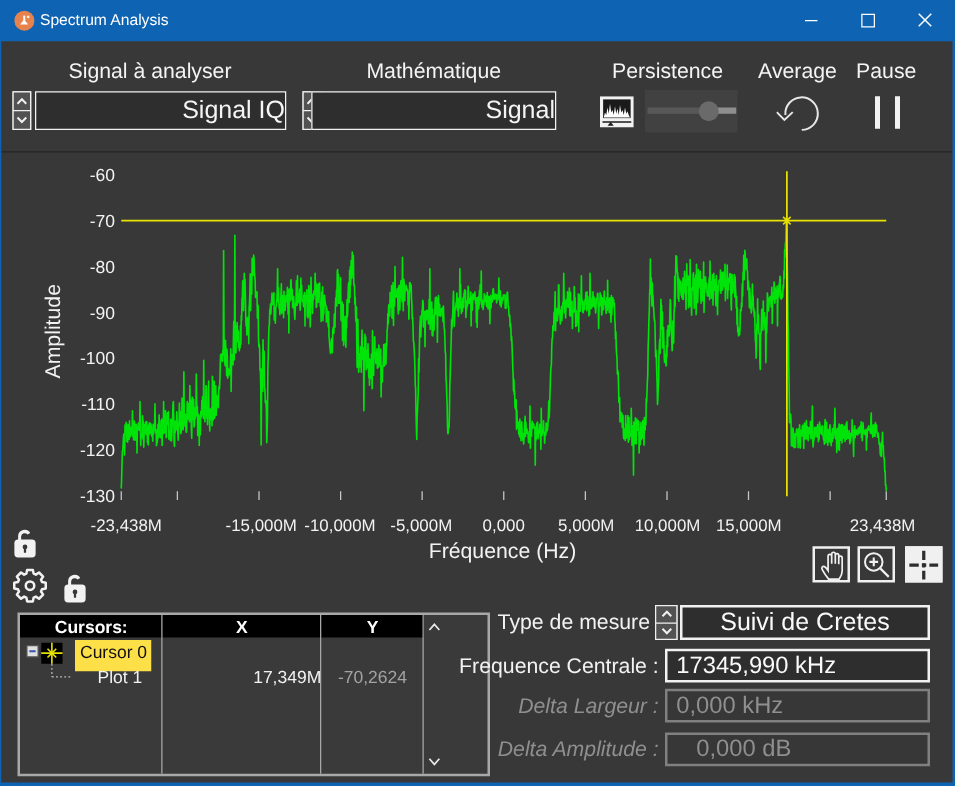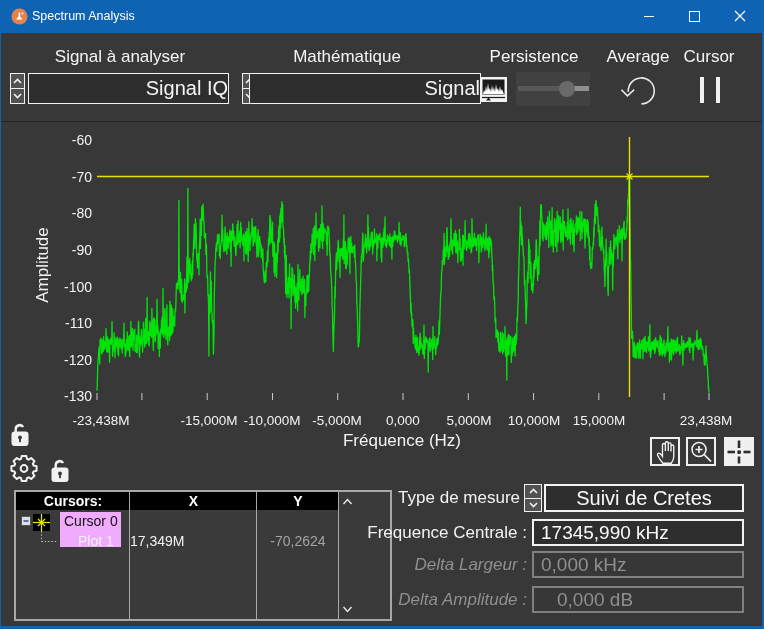--- a/index.html
+++ b/index.html
@@ -37,21 +37,21 @@
 <svg class="abs" style="left:627px;top:0" width="137" height="33" viewBox="0 0 137 33">
  <line x1="17" y1="16.5" x2="27" y2="16.5" stroke="#fff" stroke-width="1"></line>
  <rect x="62.5" y="11.5" width="10" height="10" fill="none" stroke="#fff" stroke-width="1"></rect>
  <path d="M108 11 L118 21 M118 11 L108 21" stroke="#fff" stroke-width="1.2"></path>
 </svg>
 
 <div class="abs lbl" style="left:120px;top:47px;transform:translateX(-50%)">Signal à analyser</div>
 <div class="abs lbl" style="left:347px;top:47px;transform:translateX(-50%)">Mathématique</div>
 <div class="abs lbl" style="left:534px;top:47px;transform:translateX(-50%)">Persistence</div>
 <div class="abs lbl" style="left:638px;top:47px;transform:translateX(-50%)">Average</div>
-<div class="abs lbl" style="left:709px;top:47px;transform:translateX(-50%)">Cursor</div>
+<div class="abs lbl" style="left:709px;top:47px;transform:translateX(-50%)">Pause</div>
 
 <div class="abs spin" style="left:10px;top:73px;width:15px;height:31px">
  <div>
         <svg width="9" height="6" viewBox="0 0 9 6">
           <path d="M1 5 L4.5 1.4 L8 5" fill="none" stroke="#f0f0f0" stroke-width="1.6"></path>
         </svg>
       </div>
  <div>
         <svg width="9" height="6" viewBox="0 0 9 6">
           <path d="M1 1 L4.5 4.6 L8 1" fill="none" stroke="#f0f0f0" stroke-width="1.6"></path>
@@ -64,21 +64,21 @@
         <svg width="9" height="6" viewBox="0 0 9 6">
           <path d="M1 5 L4.5 1.4 L8 5" fill="none" stroke="#f0f0f0" stroke-width="1.6"></path>
         </svg>
       </div>
  <div>
         <svg width="9" height="6" viewBox="0 0 9 6">
           <path d="M1 1 L4.5 4.6 L8 1" fill="none" stroke="#f0f0f0" stroke-width="1.6"></path>
         </svg>
       </div>
 </div>
-<div class="abs ebox" style="left:249px;top:73px;width:232px;height:31px;font-size:20px;line-height:28px">Signal</div>
+<div class="abs ebox" style="left:249px;top:73px;width:196px;height:31px;font-size:20px;line-height:28px">Signal</div>
 
 <svg class="abs" style="left:480px;top:77px" width="27" height="25" viewBox="0 0 27 25">
  <rect x="0" y="0" width="27" height="25" fill="#f2f2f2"></rect>
  <rect x="2.5" y="2.5" width="22" height="15" fill="#1a1a1a"></rect>
  <path d="M3 17 L4 13 L5 15 L6 9 L7 14 L8 6 L9 13 L10 11 L11 15 L12 8 L13 14 L14 10 L15 15 L16 7 L17 13 L18 11 L19 15 L20 9 L21 14 L22 12 L23 15 L24 17 Z" fill="#fff"></path>
  <line x1="2" y1="20.5" x2="25" y2="20.5" stroke="#1a1a1a" stroke-width="1.2"></line>
  <path d="M6 23.5 L8.5 20.5 L11 23.5 Z" fill="#1a1a1a"></path>
 </svg>
 
 <div class="abs" style="left:516px;top:72px;width:74px;height:34px;background:#414141"></div>
@@ -201,23 +201,23 @@
   <g stroke="#e8e200" stroke-width="1.3">
    <line x1="20.5" y1="0" x2="20.5" y2="17"></line>
           <line x1="12" y1="8.5" x2="29" y2="8.5"></line>
    <path d="M17 5 L24 12 M24 5 L17 12"></path>
   </g>
   <g stroke="#bbb" stroke-width="1" stroke-dasharray="1.5 1.8">
    <line x1="20.5" y1="17" x2="20.5" y2="27.5"></line>
           <line x1="20.5" y1="27.5" x2="36" y2="27.5"></line>
   </g>
  </svg>
- <div class="abs" style="left:44px;top:20px;background:#f0abfc;color:#111;font-size:14px;padding:1px 3px 18px 4px">Cursor 0</div>
+ <div class="abs" style="left:44px;top:20px;background:#fde047;color:#111;font-size:14px;padding:1px 3px 8px 4px">Cursor 0</div>
  <div class="abs" style="left:62px;top:41px;color:#f2f2f2;font-size:14px">Plot 1</div>
- <div class="abs" style="left:114px;top:41px;width:127px;color:#f2f2f2;font-size:14px;text-align:left">17,349M</div>
+ <div class="abs" style="left:114px;top:41px;width:127px;color:#f2f2f2;font-size:14px;text-align:right">17,349M</div>
  <div class="abs" style="left:241px;top:41px;width:82px;color:#a3a3a3;font-size:14px;text-align:center">-70,2624</div>
 
  <svg class="abs" style="left:325px;top:3px" width="13" height="121" viewBox="0 0 13 121">
   <path d="M2.5 9 L6.5 4.5 L10.5 9" fill="none" stroke="#e8e8e8" stroke-width="1.4"></path>
   <path d="M2.5 112 L6.5 116.5 L10.5 112" fill="none" stroke="#e8e8e8" stroke-width="1.4"></path>
  </svg>
 </div>
 
 <div class="abs rlbl" style="left:320px;top:488px;width:200px">Type de mesure</div>
 <div class="abs spin" style="left:524px;top:484px;width:18px;height:28px">

